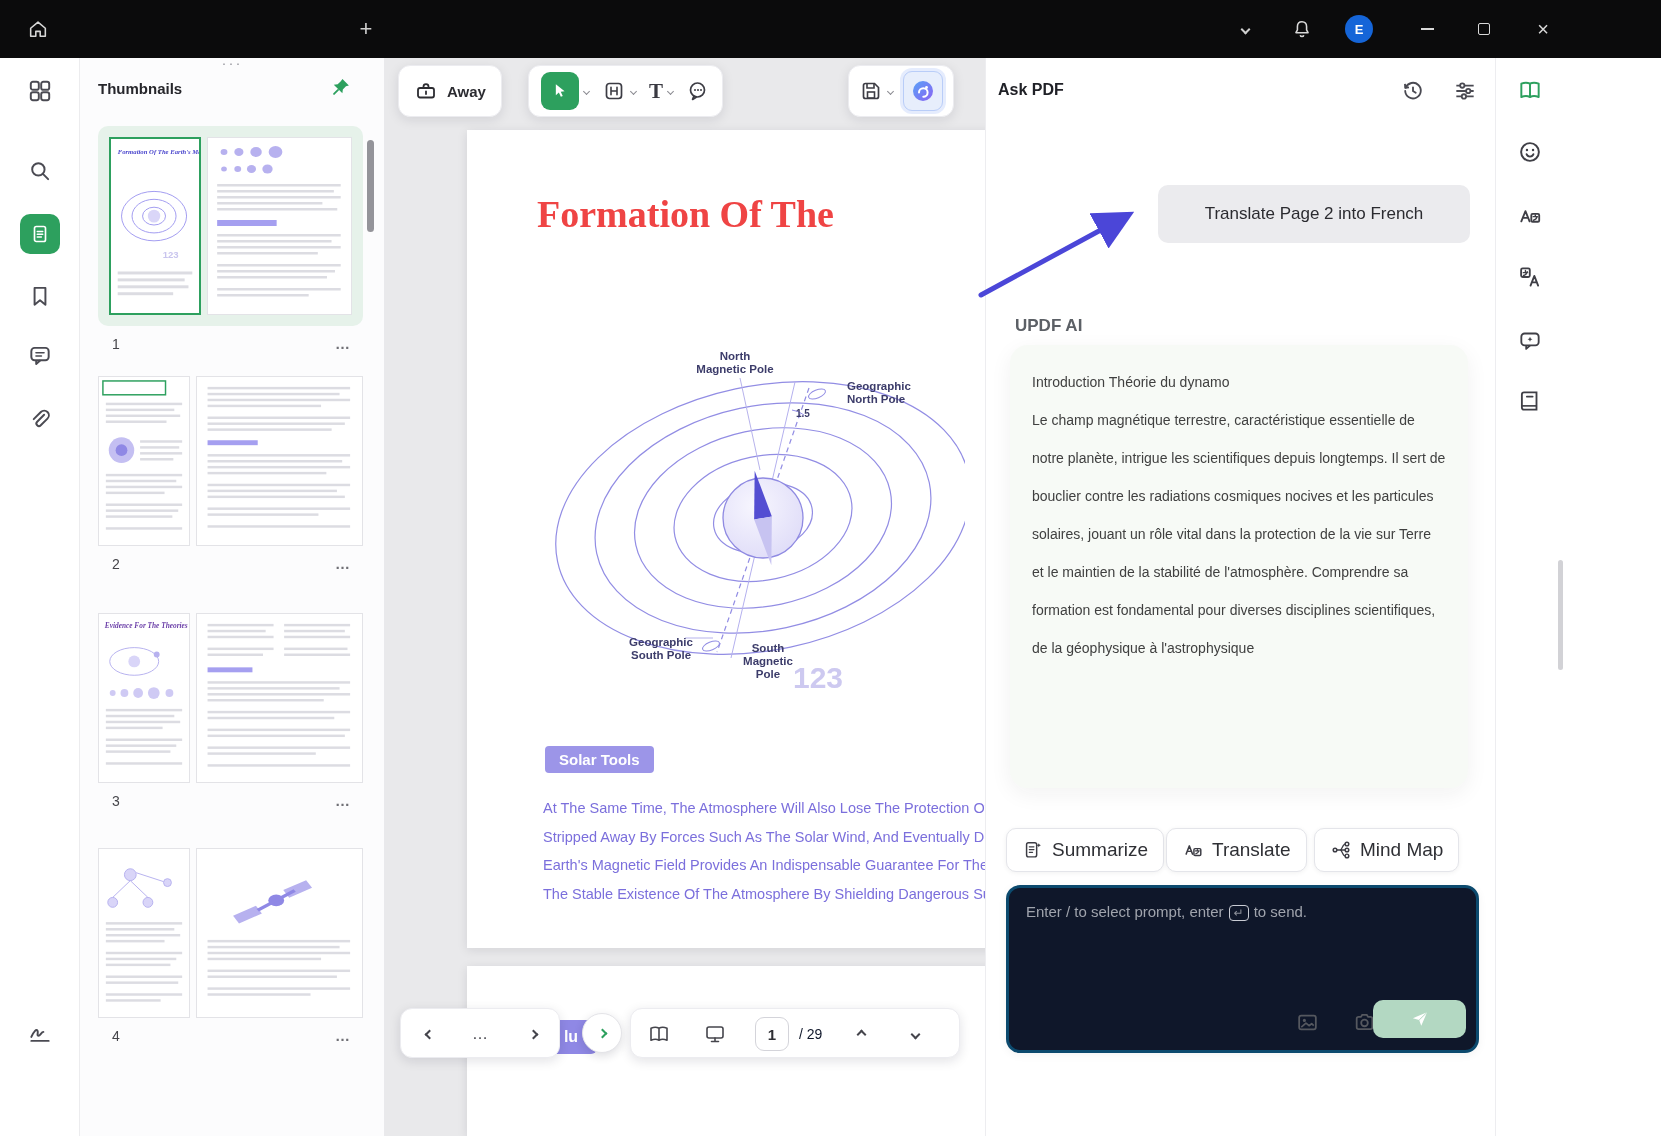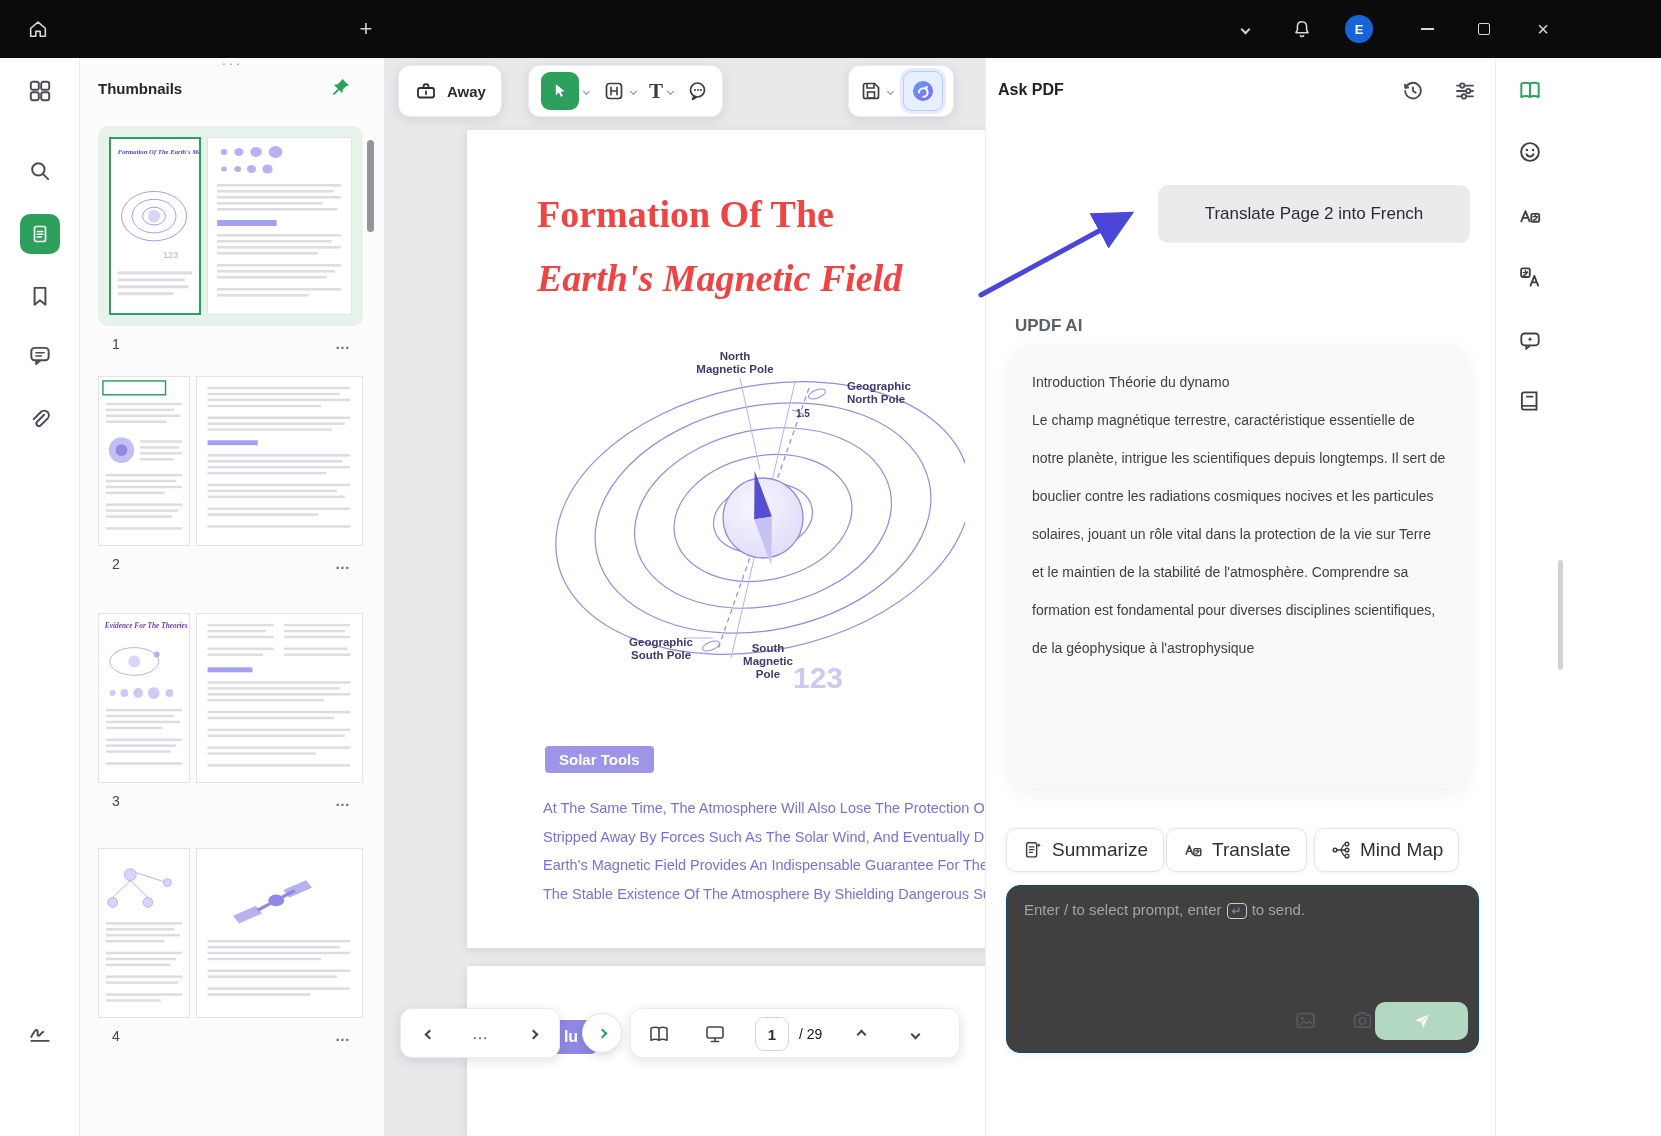--- a/index.html
+++ b/index.html
@@ -109,21 +109,21 @@
   .bubble{position:absolute;left:172px;top:127px;width:312px;height:58px;background:#ebebee;border-radius:10px;
           display:flex;align-items:center;justify-content:center;font-size:17px;color:#2b2b30}
   .ailabel{position:absolute;left:29px;top:258px;font-size:17px;font-weight:600;color:#5c6066}
   .aicard{position:absolute;left:24px;top:287px;width:458px;height:443px;background:#f7faf6;border-radius:18px;
           box-shadow:0 6px 22px rgba(30,40,30,.06);padding:18px 22px;font-size:14px;line-height:38px;color:#404040;overflow:hidden}
   .aifade{position:absolute;left:0;right:0;bottom:0;height:44px;background:linear-gradient(180deg,rgba(247,250,246,0),#f7faf6)}
   .chip{position:absolute;top:770px;height:44px;background:#fff;border:1px solid #e4e5ea;border-radius:10px;
         box-shadow:0 1px 5px rgba(0,0,0,.06);display:flex;align-items:center;gap:8px;padding:0 15px;font-size:19px;color:#2f3035;cursor:pointer}
   .chip svg{width:22px;height:22px;color:#3c3c44}
   .chip1{left:20px}.chip2{left:180px}.chip3{left:328px}
-  .inputcard{position:absolute;left:20px;top:827px;width:473px;height:168px;background:#404040;border:1px solid #0c4a6e;
+  .inputcard{position:absolute;left:20px;top:827px;width:473px;height:168px;background:#0f172a;border:3px solid #0c4a6e;
              border-radius:14px;box-shadow:0 2px 10px rgba(0,0,0,.05);cursor:text}
   .hint{position:absolute;left:17px;top:15px;font-size:15px;color:#a0a4ad}
   .keycap{display:inline-block;border:1px solid #c9ccd4;border-radius:4px;padding:0 4px;margin:0 5px;font-size:12px;color:#8b8f99}
   .ic-img{position:absolute;left:286px;top:122px;width:25px;height:25px;color:#55585f;cursor:pointer}
   .ic-cam{position:absolute;left:343px;top:122px;width:25px;height:25px;color:#55585f;cursor:pointer}
   .ic-img svg,.ic-cam svg{width:100%;height:100%}
   .sendbtn{position:absolute;right:10px;bottom:12px;width:93px;height:38px;background:#b3d8c2;border-radius:10px;
            display:flex;align-items:center;justify-content:center;cursor:pointer}
   .sendbtn svg{width:20px;height:20px}
 
@@ -472,21 +472,20 @@
       </div>
     </div>
 
     <div class="tscroll"></div>
   </div>
 
   <div class="canvas">
 
     <div class="page page1">
       <div class="pdf-t1">Formation Of The</div>
-      <div class="pdf-t2">Earth's Magnetic Field</div>
 
       <svg class="diagram" viewBox="0 0 470 370">
         <defs>
           <radialGradient id="sphg" cx="40%" cy="35%" r="75%">
             <stop offset="0%" stop-color="#f7f6fe"></stop>
               <stop offset="100%" stop-color="#dedbf8"></stop>
           </radialGradient>
         </defs>
         <g transform="rotate(-12 268 180)" stroke="#928de4" fill="none" stroke-width="1.2">
           <ellipse cx="268" cy="180" rx="50" ry="34"></ellipse>

